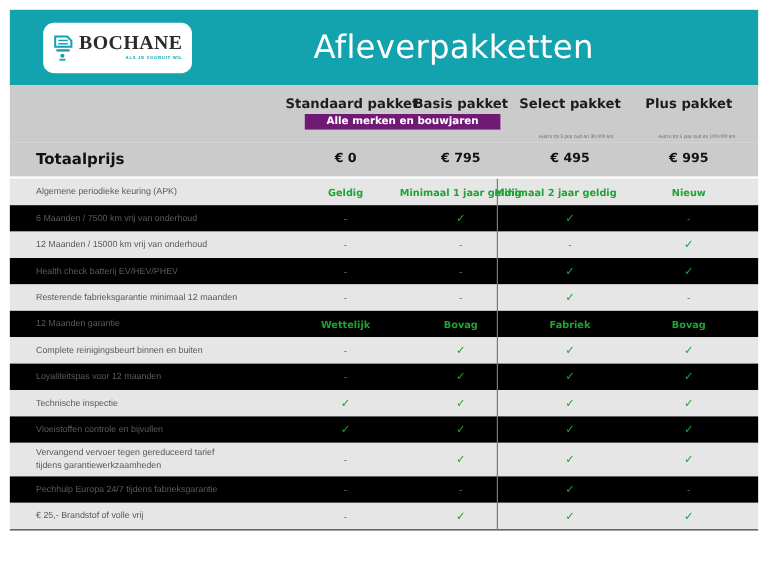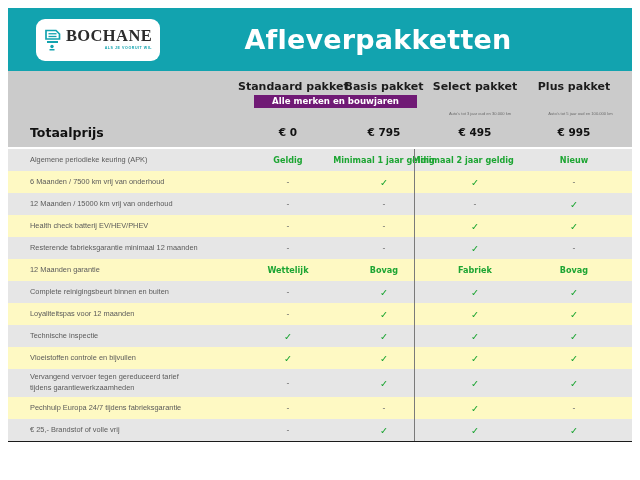--- a/index.html
+++ b/index.html
@@ -80,21 +80,21 @@
     font-weight: bold;
     white-space: nowrap;
   }
   .banner-title {
     position: absolute;
     left: 0;
     right: 0;
     text-align: center;
     color: #ffffff;
     font-size: 27px;
-    font-weight: bold;
+    font-weight: normal;
     letter-spacing: 0.2px;
     font-family: "DejaVu Sans", sans-serif;
     padding-left: 116px;
     box-sizing: border-box;
   }
 
   
   .colhead {
     position: relative;
     height: 48px;
@@ -159,21 +159,21 @@
 
   
   .rows {
     position: relative;
     background: #ffffff;
     border-bottom: 1.5px solid #1a1a1a;
   }
   .row {
     position: relative;
     height: 22px;
-    background: #fef9c3;
+    background: #000000;
   }
   .row.alt { background: #E6E6E6; }
   .row.tall { height: 28px; }
   .row .rlabel {
     position: absolute;
     left: 22px;
     top: 0;
     height: 100%;
     display: flex;
     flex-direction: column;

